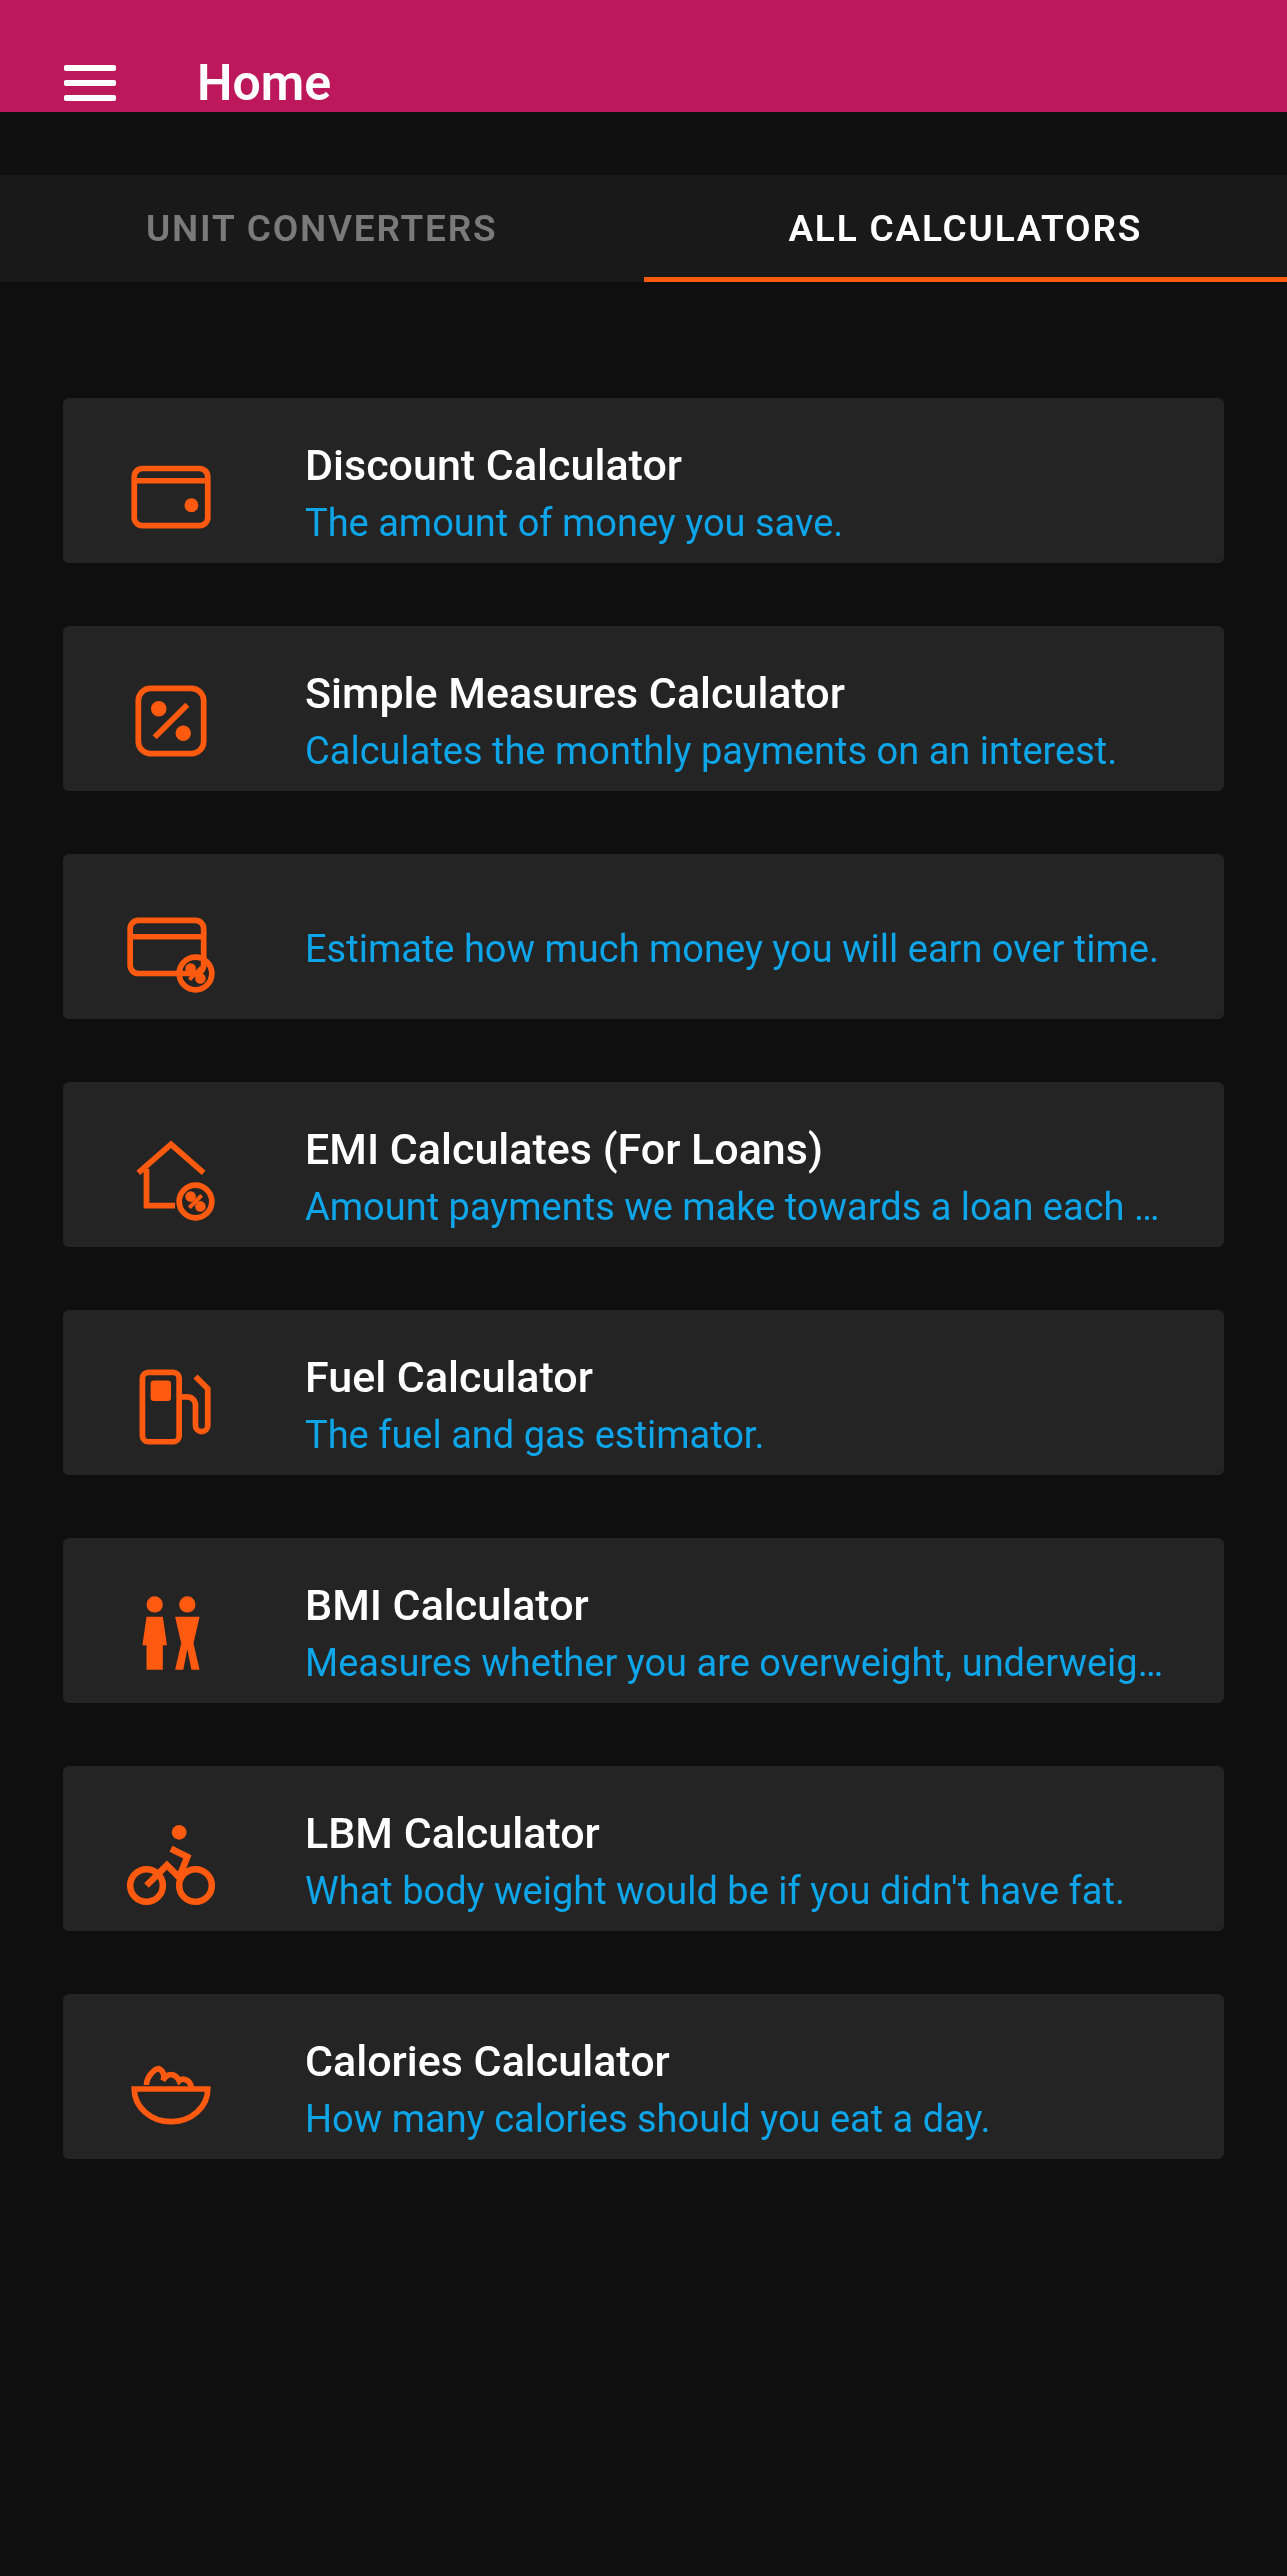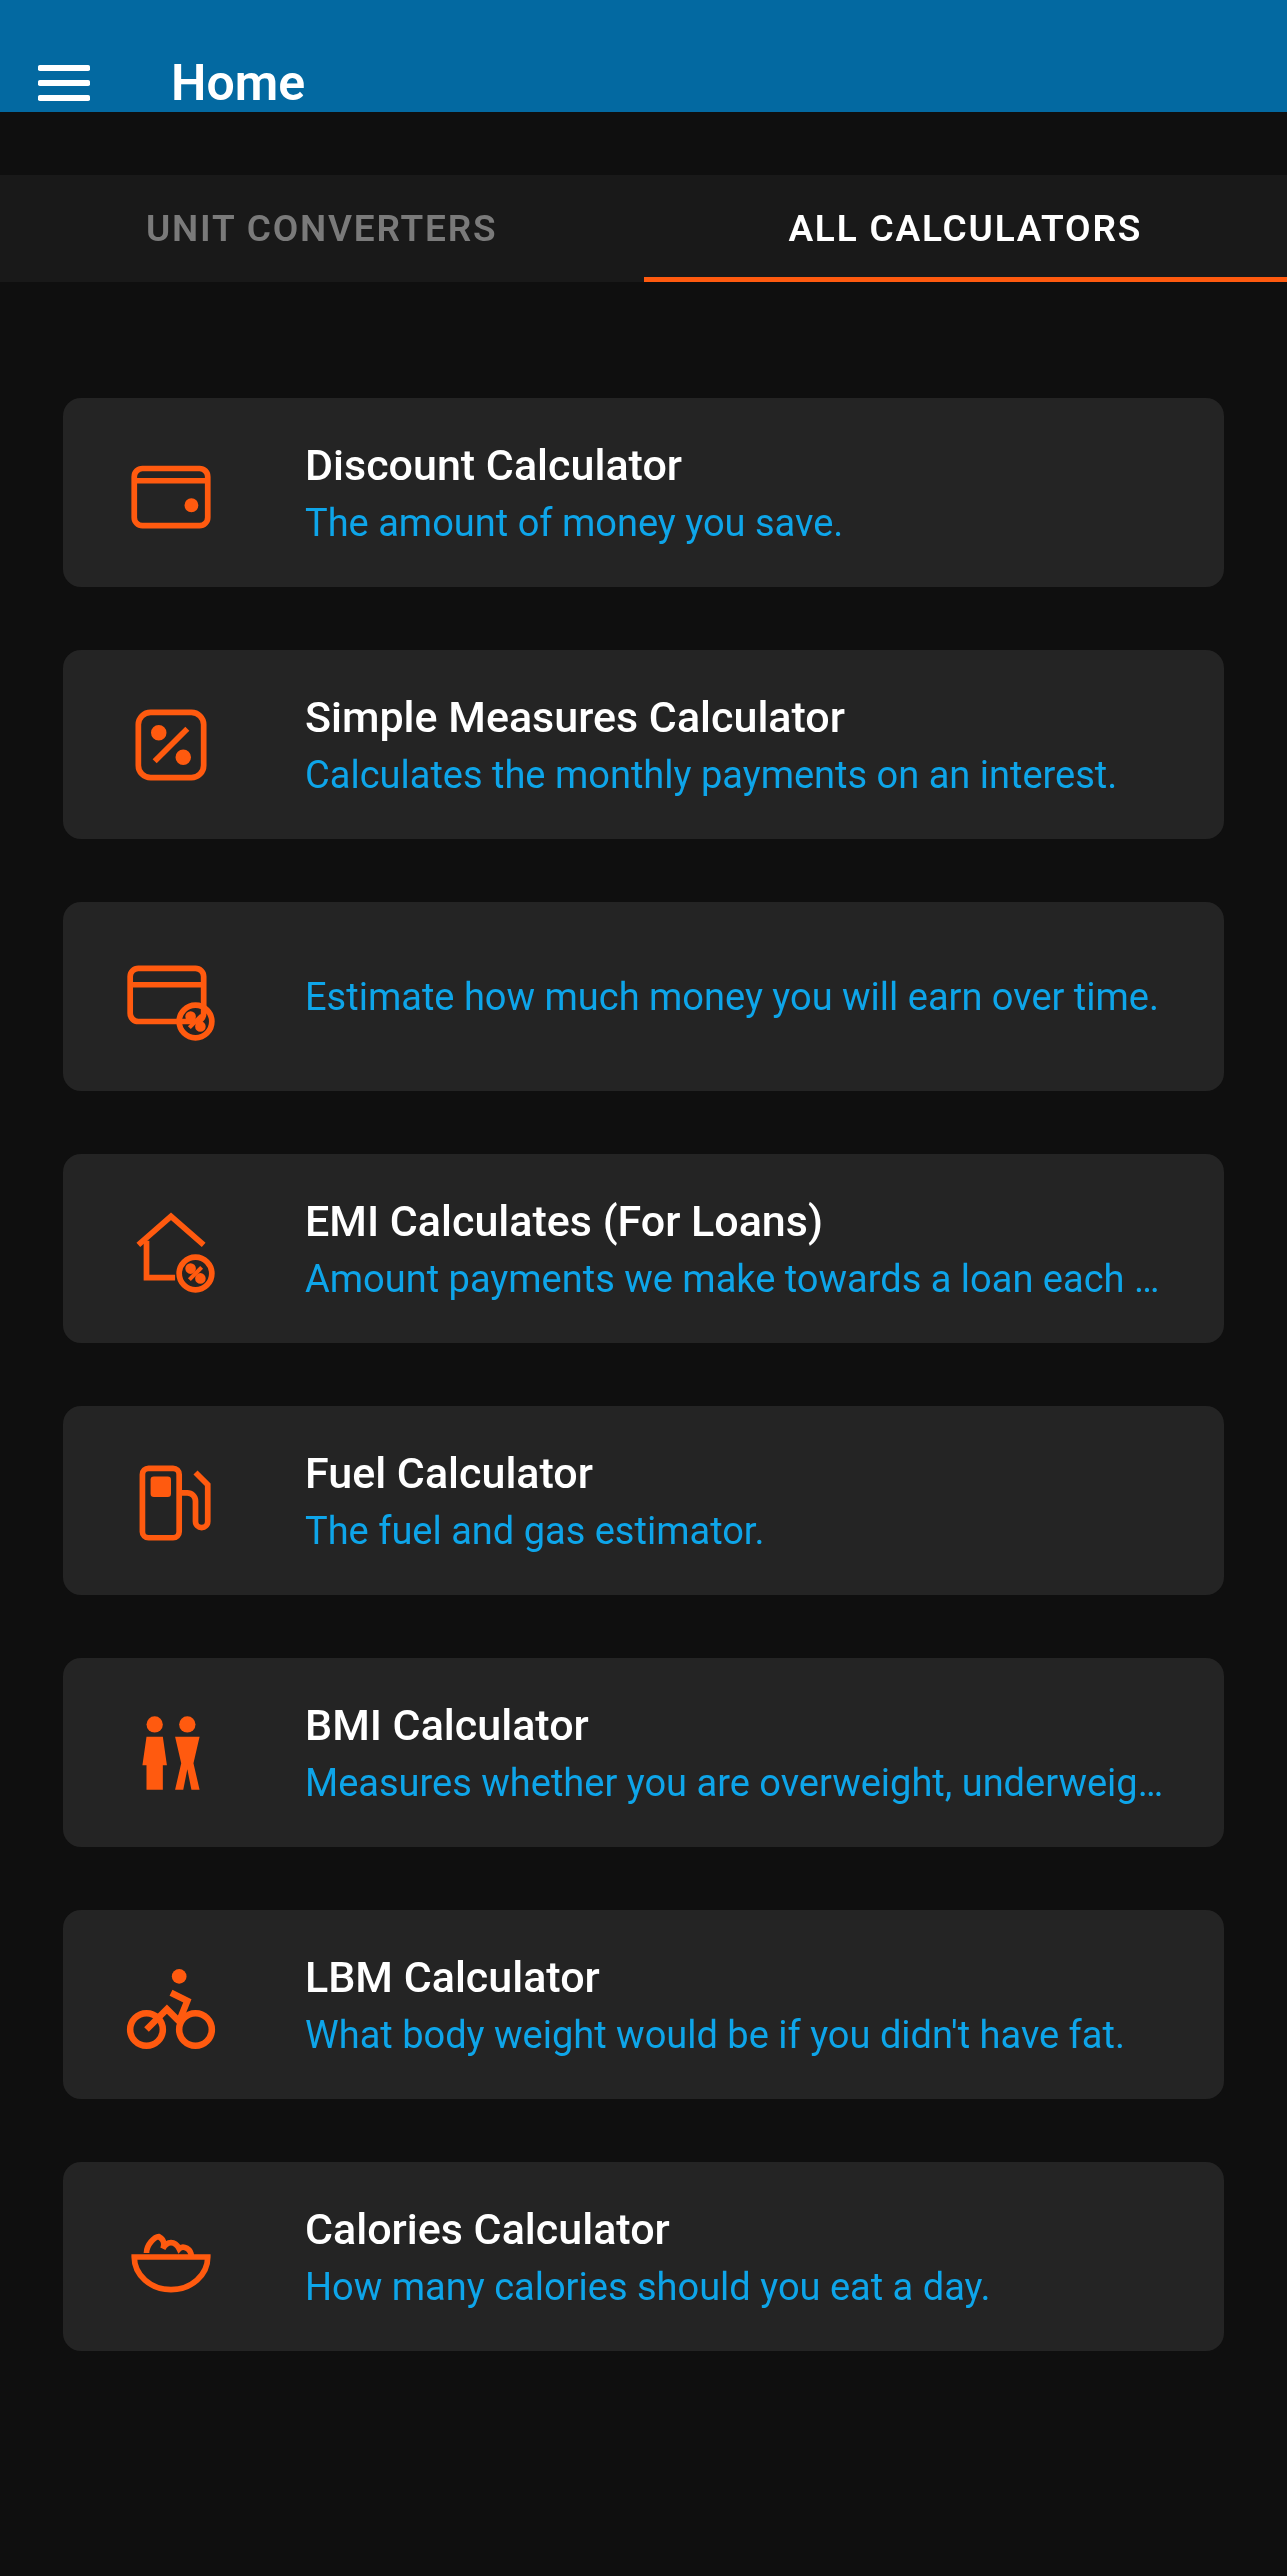--- a/index.html
+++ b/index.html
@@ -5,22 +5,22 @@
   * { margin: 0; padding: 0; box-sizing: border-box; }
   html, body {
     width: 1287px;
     height: 2576px;
     background: #0f0f0f;
     font-family: -apple-system, BlinkMacSystemFont, "Segoe UI", Roboto, sans-serif;
     color: #fff;
     overflow: hidden;
   }
   .header {
-    background: #0369a1;
-    padding: 54px 54px 0 38px;
+    background: #be185d;
+    padding: 54px 54px 0 64px;
     display: flex;
     align-items: center;
     gap: 81px;
   }
   .menu-icon {
     display: flex;
     flex-direction: column;
     gap: 9px;
     cursor: pointer;
   }
@@ -64,24 +64,24 @@
     background: #ff5a0f;
   }
   .content {
     padding: 116px 63px 0 63px;
     display: flex;
     flex-direction: column;
     gap: 63px;
   }
   .card {
     background: #242424;
-    border-radius: 18px;
+    border-radius: 6px;
     display: flex;
     align-items: center;
-    padding: 41px 43px 41px 54px;
+    padding: 41px 43px 17px 54px;
     gap: 81px;
     cursor: pointer;
   }
   .card-icon {
     width: 107px;
     height: 107px;
     display: flex;
     align-items: center;
     justify-content: center;
     flex-shrink: 0;

